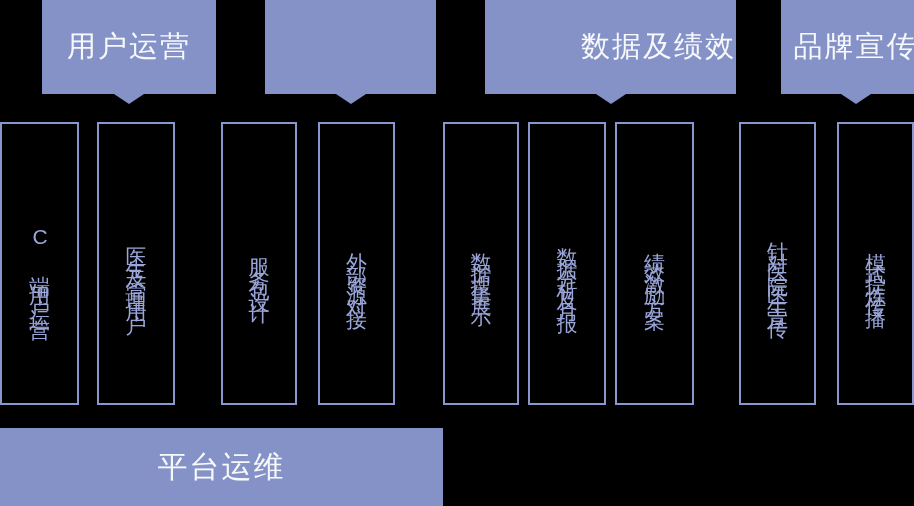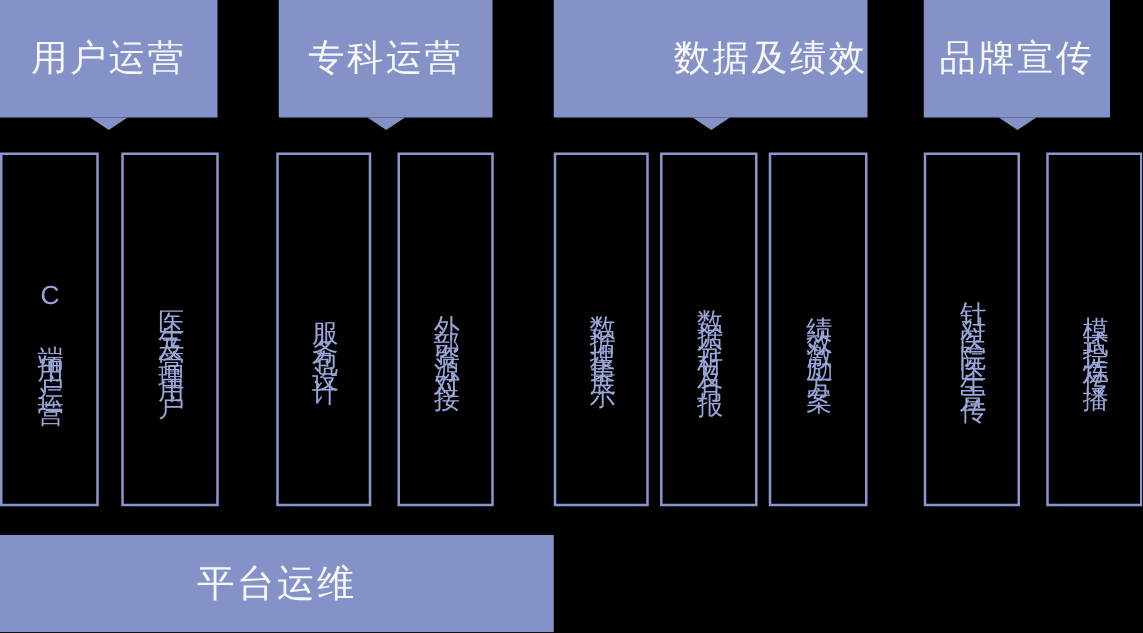--- a/index.html
+++ b/index.html
@@ -21,20 +21,21 @@
   }
   
   .header {
     position: absolute;
     top: 0;
     height: 94px;
     background: var(--fill, #8492c7);
     display: flex;
     align-items: center;
     justify-content: center;
+    margin-left: 42px;
   }
   .header-label {
     color: var(--header-text, #f7f8fb);
     font-size: 29px;
     font-weight: 300;
     letter-spacing: 2px;
     white-space: nowrap;
   }
   .notch {
     position: absolute;
@@ -107,21 +108,20 @@
 </head>
 <body>
 
 <div class="canvas">
 
   <div class="header header-1">
     <span class="header-label">用户运营</span>
     <span class="notch"></span>
   </div>
   <div class="header header-2">
-    <span class="header-label">专科运营</span>
     <span class="notch"></span>
   </div>
   <div class="header header-3">
     <span class="header-label">数据及绩效</span>
     <span class="notch"></span>
   </div>
   <div class="header header-4">
     <span class="header-label">品牌宣传</span>
     <span class="notch"></span>
   </div>

